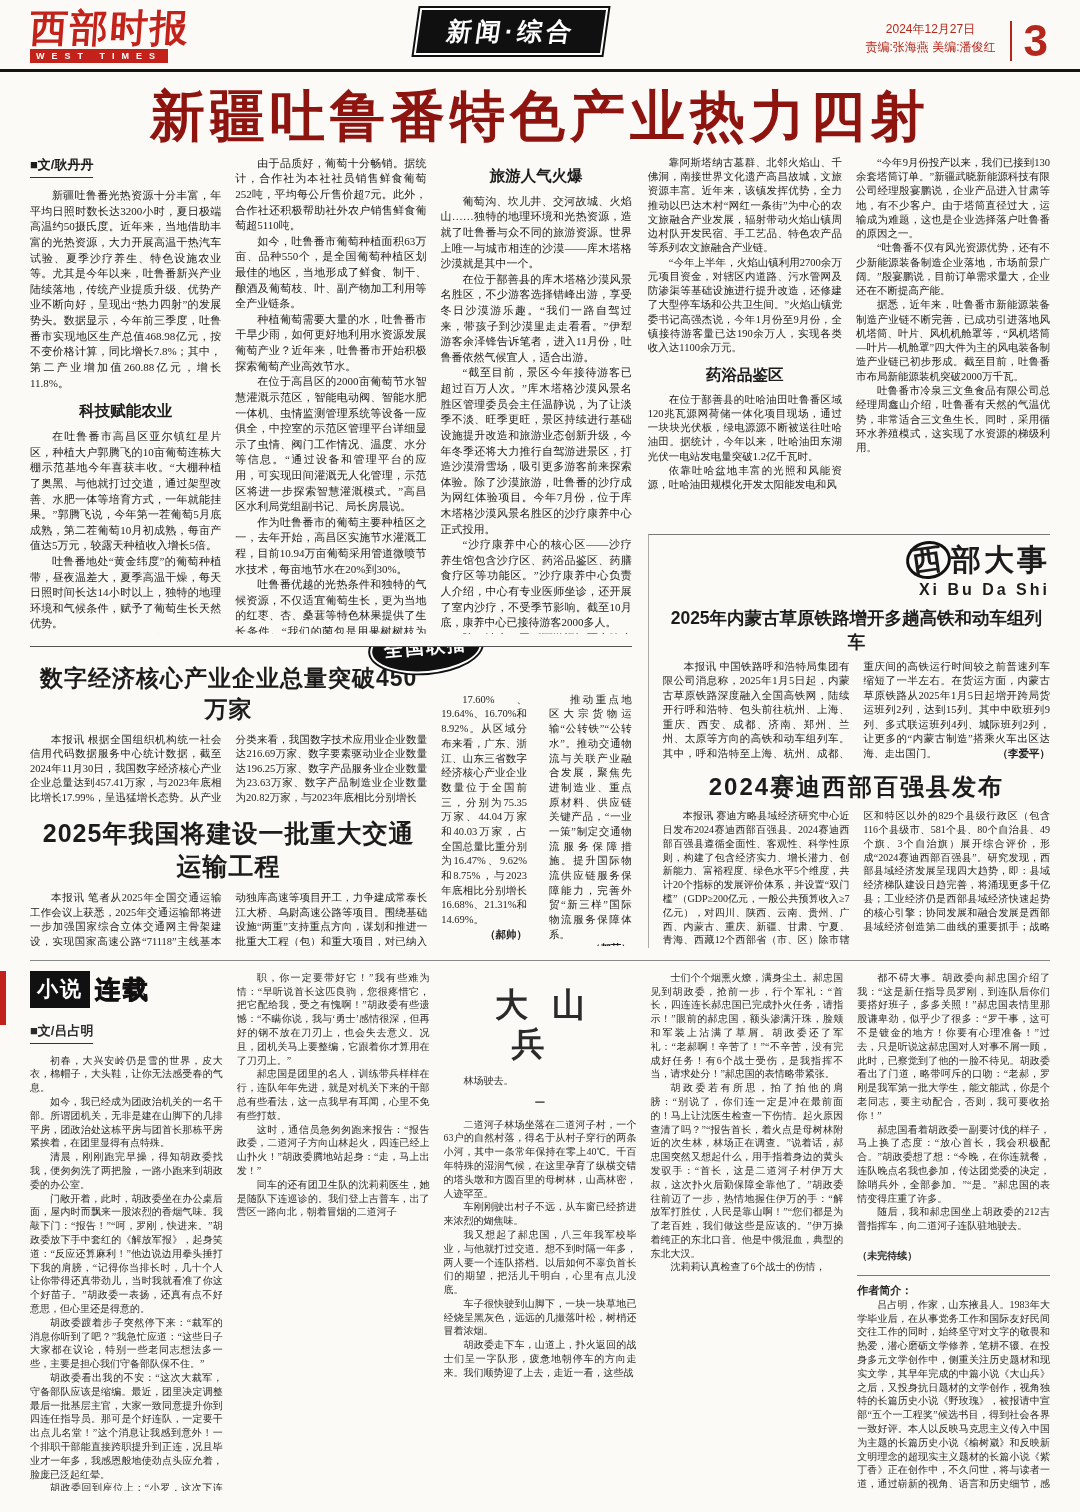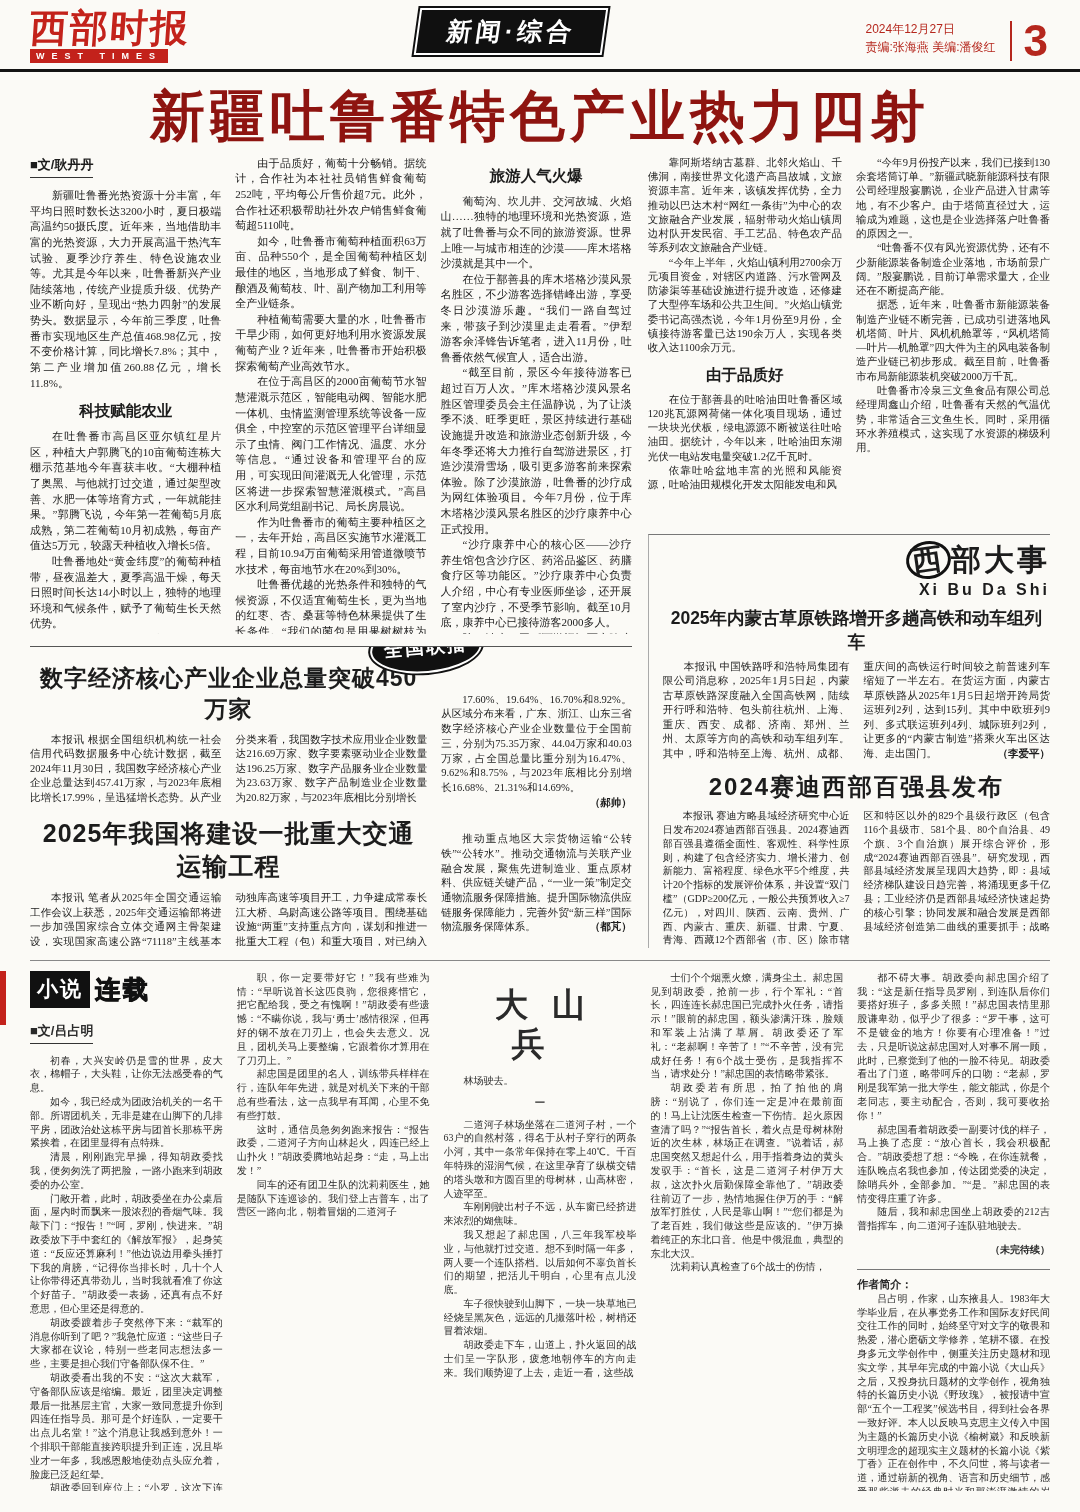--- a/index.html
+++ b/index.html
@@ -10,21 +10,21 @@
           padding:12px 30px 6px 30px;border-bottom:3px solid #141414;height:72px;box-sizing:border-box;}
   .masthead{display:flex;flex-direction:column;gap:2px;}
   .masthead-title{font-size:38px;font-weight:bold;color:#c3221b;font-family:"Liberation Serif",serif;
                   letter-spacing:2px;transform:skewX(-4deg);line-height:1;}
   .masthead-sub{background:#c3221b;color:#fff;font-family:"Liberation Sans",sans-serif;
                 font-size:9px;font-weight:bold;letter-spacing:7px;padding:2px 6px;width:fit-content;}
   .banner-wrap{flex:1;display:flex;justify-content:center;margin-bottom:8px;}
   .banner{background:#101010;color:#fff;font-family:"Liberation Sans",sans-serif;font-weight:800;
           font-size:25px;letter-spacing:4px;padding:5px 28px;border:2px solid #fff;
           box-shadow:0 0 0 2px #101010;transform:skewX(-8deg);}
-  .dateblock{text-align:left;color:#b5271d;font-size:12px;line-height:1.55;
+  .dateblock{text-align:center;color:#b5271d;font-size:12px;line-height:1.55;
              font-family:"Liberation Sans",sans-serif;margin-bottom:6px;margin-left:34px;}
   .pagenum{color:#b5271d;font-size:44px;font-weight:900;font-family:"Liberation Sans",sans-serif;
            border-left:2px solid #b5271d;padding:0 2px 0 12px;margin:0 0 2px 14px;line-height:0.9;}
   
   .lead{padding:16px 30px 4px;}
   .lead h1{margin:0;text-align:center;font-family:"Liberation Sans",sans-serif;font-weight:900;
            color:#8e1410;font-size:55px;letter-spacing:5px;line-height:1.05;}
   
   p{margin:0;text-indent:2em;text-align:justify;}
   .sub-h{text-align:center;font-family:"Liberation Sans",sans-serif;font-weight:800;
@@ -43,21 +43,21 @@
   
   .national{position:relative;border-top:1px solid #555;margin-top:12px;padding-top:16px;
             height:300px;overflow:hidden;box-sizing:border-box;}
   .nat-badge{position:absolute;top:-24px;right:150px;background:#111;color:#fff;
              font-family:"Liberation Sans",sans-serif;font-weight:800;font-size:19px;letter-spacing:2px;
              width:108px;height:46px;line-height:44px;text-align:center;border-radius:50%;
              border:2px solid #fff;box-shadow:0 0 0 2px #111;transform:rotate(-5deg);}
   .nat-flex{display:flex;gap:14px;}
   .nat-main{width:66%;}
   .nat-cont{flex:1;min-width:0;font-size:10.5px;line-height:1.4;display:flex;
-            flex-direction:column;gap:22px;padding-top:30px;}
+            flex-direction:row;gap:22px;padding-top:30px;}
   .nat-h1{font-family:"Liberation Sans",sans-serif;font-weight:900;font-size:23px;
           text-align:center;margin:0 0 8px;letter-spacing:1px;}
   .nat-h2{font-family:"Liberation Sans",sans-serif;font-weight:900;font-size:25px;
           text-align:center;margin:12px 0 8px;letter-spacing:1px;}
   .twocol{column-count:2;column-gap:14px;font-size:10.5px;line-height:1.38;overflow:hidden;}
   .nat-a{max-height:96px;}
   .nat-b{max-height:112px;}
   
   .west{border-top:1px solid #777;border-left:1px solid #aaa;padding:6px 0 0 14px;
         height:414px;overflow:hidden;box-sizing:border-box;}
@@ -79,21 +79,21 @@
   .novel-cols{display:flex;gap:14px;}
   .novel-col{flex:1;min-width:0;overflow:hidden;height:520px;font-size:10px;line-height:1.38;color:#2a2a2a;}
   .novel-badge{display:inline-flex;align-items:center;margin-bottom:14px;}
   .novel-badge .b1{background:#111;color:#fff;font-family:"Liberation Sans",sans-serif;
                    font-weight:900;font-size:21px;padding:4px 7px;letter-spacing:2px;}
   .novel-badge .b2{color:#111;font-family:"Liberation Sans",sans-serif;font-weight:900;
                    font-size:25px;letter-spacing:3px;padding-left:5px;-webkit-text-stroke:1px #111;}
   .novel-title{text-align:center;font-family:"Liberation Sans",sans-serif;font-weight:900;
                font-size:33px;letter-spacing:24px;text-indent:24px;margin:14px 0 10px;line-height:1.2;}
   .chapter{display:block;text-align:center;font-weight:bold;margin:8px 0;text-indent:0;}
-  .tbc{text-align:right;font-weight:700;margin-top:10px;text-indent:0;}
+  .tbc{text-align:left;font-weight:700;margin-top:16px;text-indent:0;}
   .bio{border-top:1px solid #777;margin-top:12px;padding-top:7px;}
   .bio-label{font-weight:800;font-family:"Liberation Sans",sans-serif;font-size:11px;text-indent:0;}
 </style>
 </head>
 <body>
 
 <div class="page">
 
   <header class="topbar">
     <div class="masthead">
@@ -169,21 +169,21 @@
           </div>
         </div>
       </section>
     </div>
 
     <div class="right-zone">
       <div class="cols cols2">
         <div class="col">
             <p>靠阿斯塔纳古墓群、北邻火焰山、千佛洞，南接世界文化遗产高昌故城，文旅资源丰富。近年来，该镇发挥优势，全力推动以巴达木村“网红一条街”为中心的农文旅融合产业发展，辐射带动火焰山镇周边村队开发民宿、手工艺品、特色农产品等系列农文旅融合产业链。</p>
             <p>“今年上半年，火焰山镇利用2700余万元项目资金，对辖区内道路、污水管网及防渗渠等基础设施进行提升改造，还修建了大型停车场和公共卫生间。”火焰山镇党委书记高强杰说，今年1月份至9月份，全镇接待游客量已达190余万人，实现各类收入达1100余万元。</p>
-            <div class="sub-h">由于品质好</div>
+            <div class="sub-h">药浴品鉴区</div>
             <p>在位于鄯善县的吐哈油田吐鲁番区域120兆瓦源网荷储一体化项目现场，通过一块块光伏板，绿电源源不断被送往吐哈油田。据统计，今年以来，吐哈油田东湖光伏一电站发电量突破1.2亿千瓦时。</p>
             <p>依靠吐哈盆地丰富的光照和风能资源，吐哈油田规模化开发太阳能发电和风</p>
           </div>
         <div class="col">
             <p>“今年9月份投产以来，我们已接到130余套塔筒订单。”新疆武晓新能源科技有限公司经理殷宴鹏说，企业产品进入甘肃等地，有不少客户。由于塔筒直径过大，运输成为难题，这也是企业选择落户吐鲁番的原因之一。</p>
             <p>“吐鲁番不仅有风光资源优势，还有不少新能源装备制造企业落地，市场前景广阔。”殷宴鹏说，目前订单需求量大，企业还在不断提高产能。</p>
             <p>据悉，近年来，吐鲁番市新能源装备制造产业链不断完善，已成功引进落地风机塔筒、叶片、风机机舱罩等，“风机塔筒—叶片—机舱罩”四大件为主的风电装备制造产业链已初步形成。截至目前，吐鲁番市布局新能源装机突破2000万千瓦。</p>
             <p>吐鲁番市冷泉三文鱼食品有限公司总经理周鑫山介绍，吐鲁番有天然的气温优势，非常适合三文鱼生长。同时，采用循环水养殖模式，这实现了水资源的梯级利用。</p>
           </div>
       </div>

